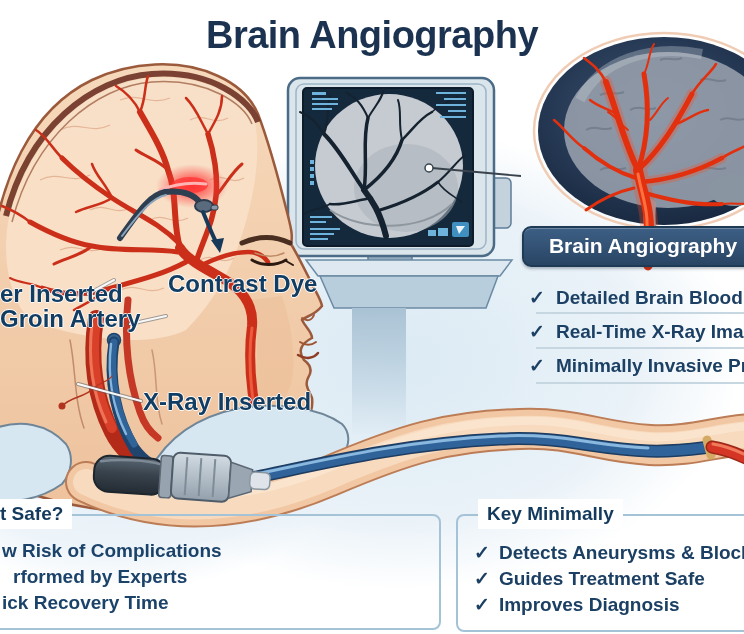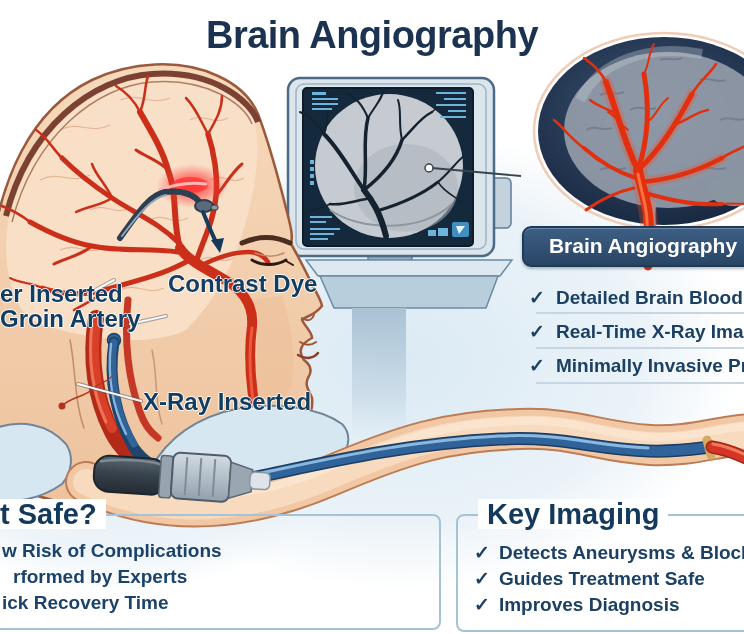--- a/index.html
+++ b/index.html
@@ -19,21 +19,21 @@
   .banner{left:522px;top:226px;width:238px;height:37px;
       background:linear-gradient(#3d5f85,#294564);
       border:2px solid #1f3a55;border-radius:9px;
       box-shadow:inset 0 1px 0 rgba(255,255,255,.25),0 2px 3px rgba(20,40,60,.3);
       color:#ffffff;font-size:21px;font-weight:bold;text-align:center;line-height:36px;}
   .check-row{position:absolute;display:flex;align-items:baseline;gap:11px;
       font-size:19px;font-weight:bold;color:#1c4064;white-space:nowrap;}
   .check-row .chk{font-size:19px;color:#1c4064;}
   .sep{position:absolute;height:2px;background:#c6d7e2;}
   .info-box{position:absolute;border:2px solid #a5c3d7;border-radius:8px;background:transparent;}
-  .box-heading{position:absolute;font-size:29px;font-weight:bold;color:#133a5c;
+  .box-heading{position:absolute;font-size:19px;font-weight:bold;color:#133a5c;
       background:#ffffff;padding:0 9px 0 0;line-height:30px;white-space:nowrap;}
   .box-item{position:absolute;font-size:19px;font-weight:bold;color:#1b436a;white-space:nowrap;}
 </style>
 </head>
 <body>
 
 <div id="stage">
 
 <svg width="744" height="634" viewBox="0 0 744 634">
   <defs>
@@ -358,21 +358,21 @@
 </div>
 <div class="sep" style="left:536px;top:382px;width:208px;"></div>
 
 <div class="info-box" style="left:-24px;top:514px;width:461px;height:112px;"></div>
 <div class="box-heading" style="left:0px;top:499px;">t Safe?</div>
 <div class="box-item" style="left:2px;top:540px;text-align:right;">w Risk of Complications</div>
 <div class="box-item" style="left:13px;top:566px;">rformed by Experts</div>
 <div class="box-item" style="left:2px;top:592px;">ick Recovery Time</div>
 
 <div class="info-box" style="left:456px;top:514px;width:356px;height:114px;"></div>
-<div class="box-heading" style="left:478px;top:499px;padding:0 9px;">Key Imaging</div>
+<div class="box-heading" style="left:478px;top:499px;padding:0 9px;">Key Minimally</div>
 <div class="check-row" style="left:474px;top:541px;gap:9px;">
   <span class="chk">✓</span>
   <span>Detects Aneurysms &amp; Blockages</span>
 </div>
 <div class="check-row" style="left:474px;top:567px;gap:9px;">
   <span class="chk">✓</span>
   <span>Guides Treatment Safe</span>
 </div>
 <div class="check-row" style="left:474px;top:593px;gap:9px;">
   <span class="chk">✓</span>

